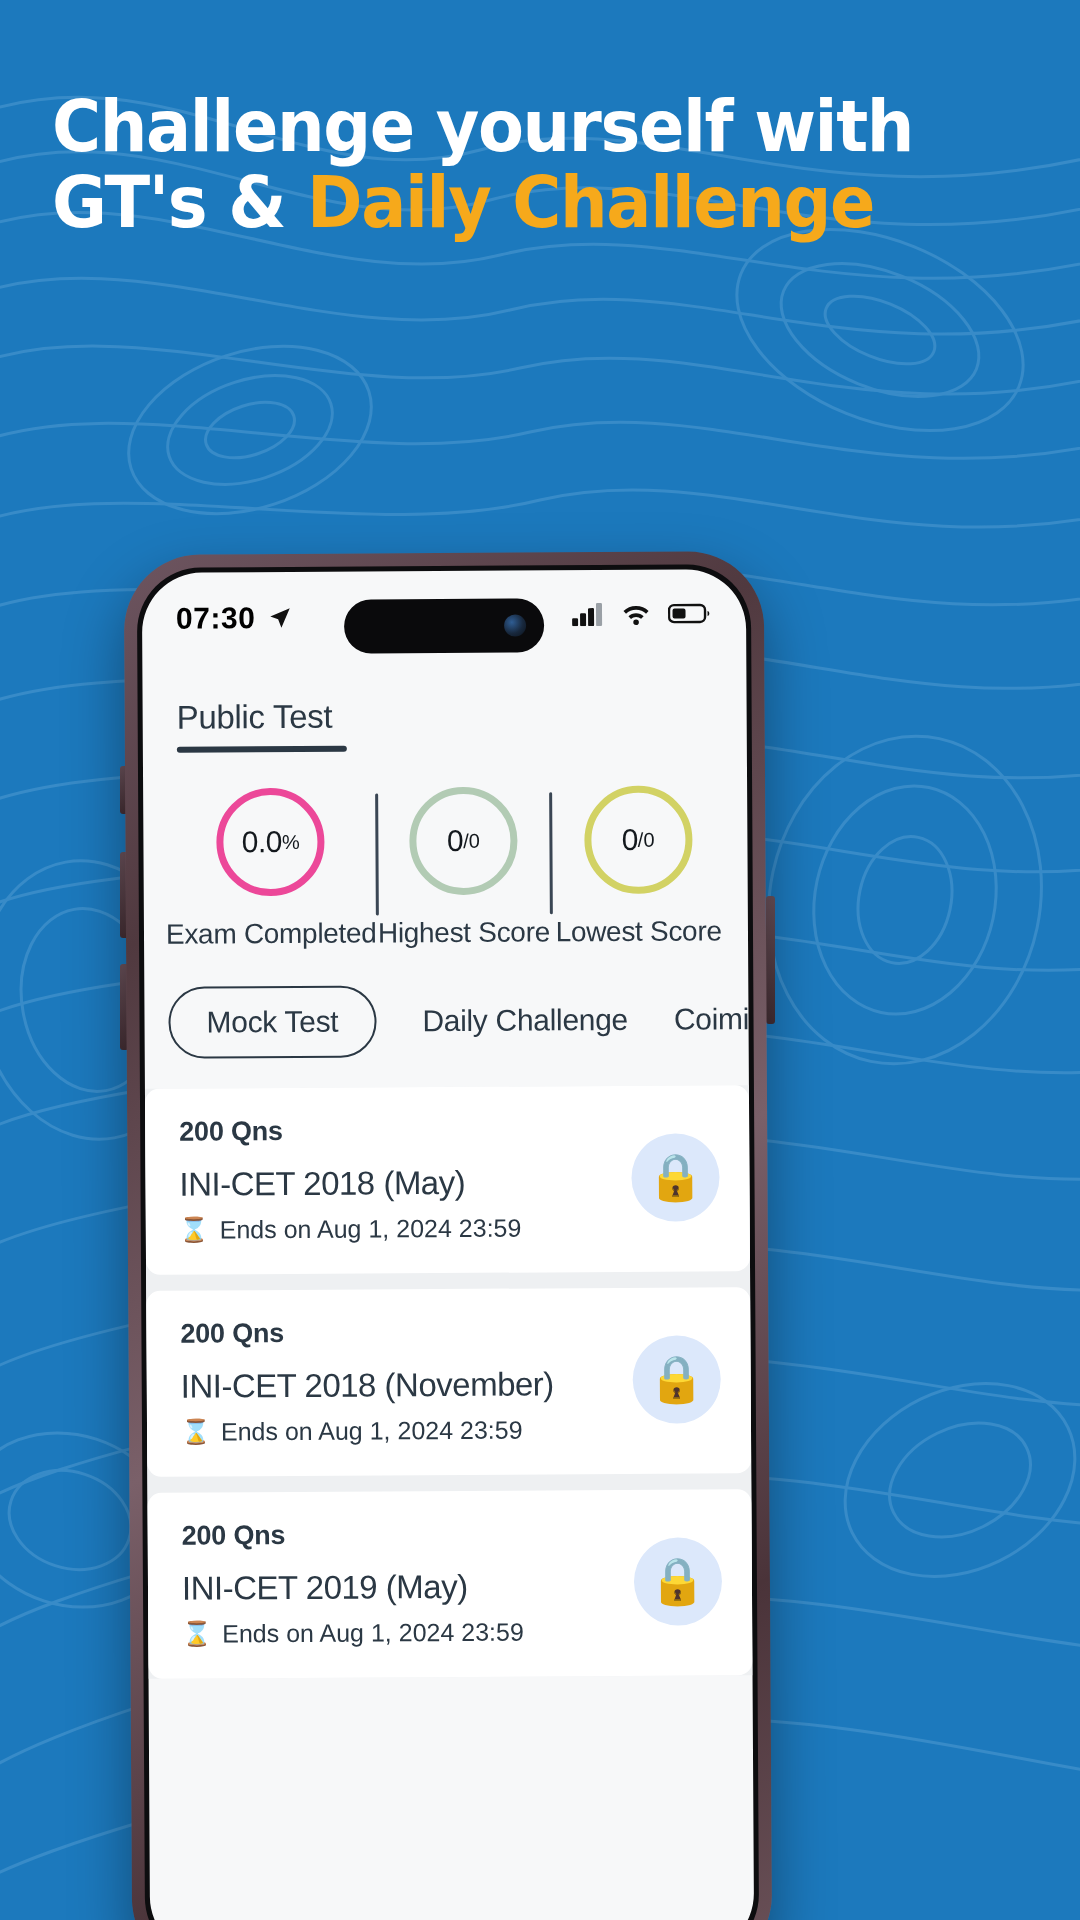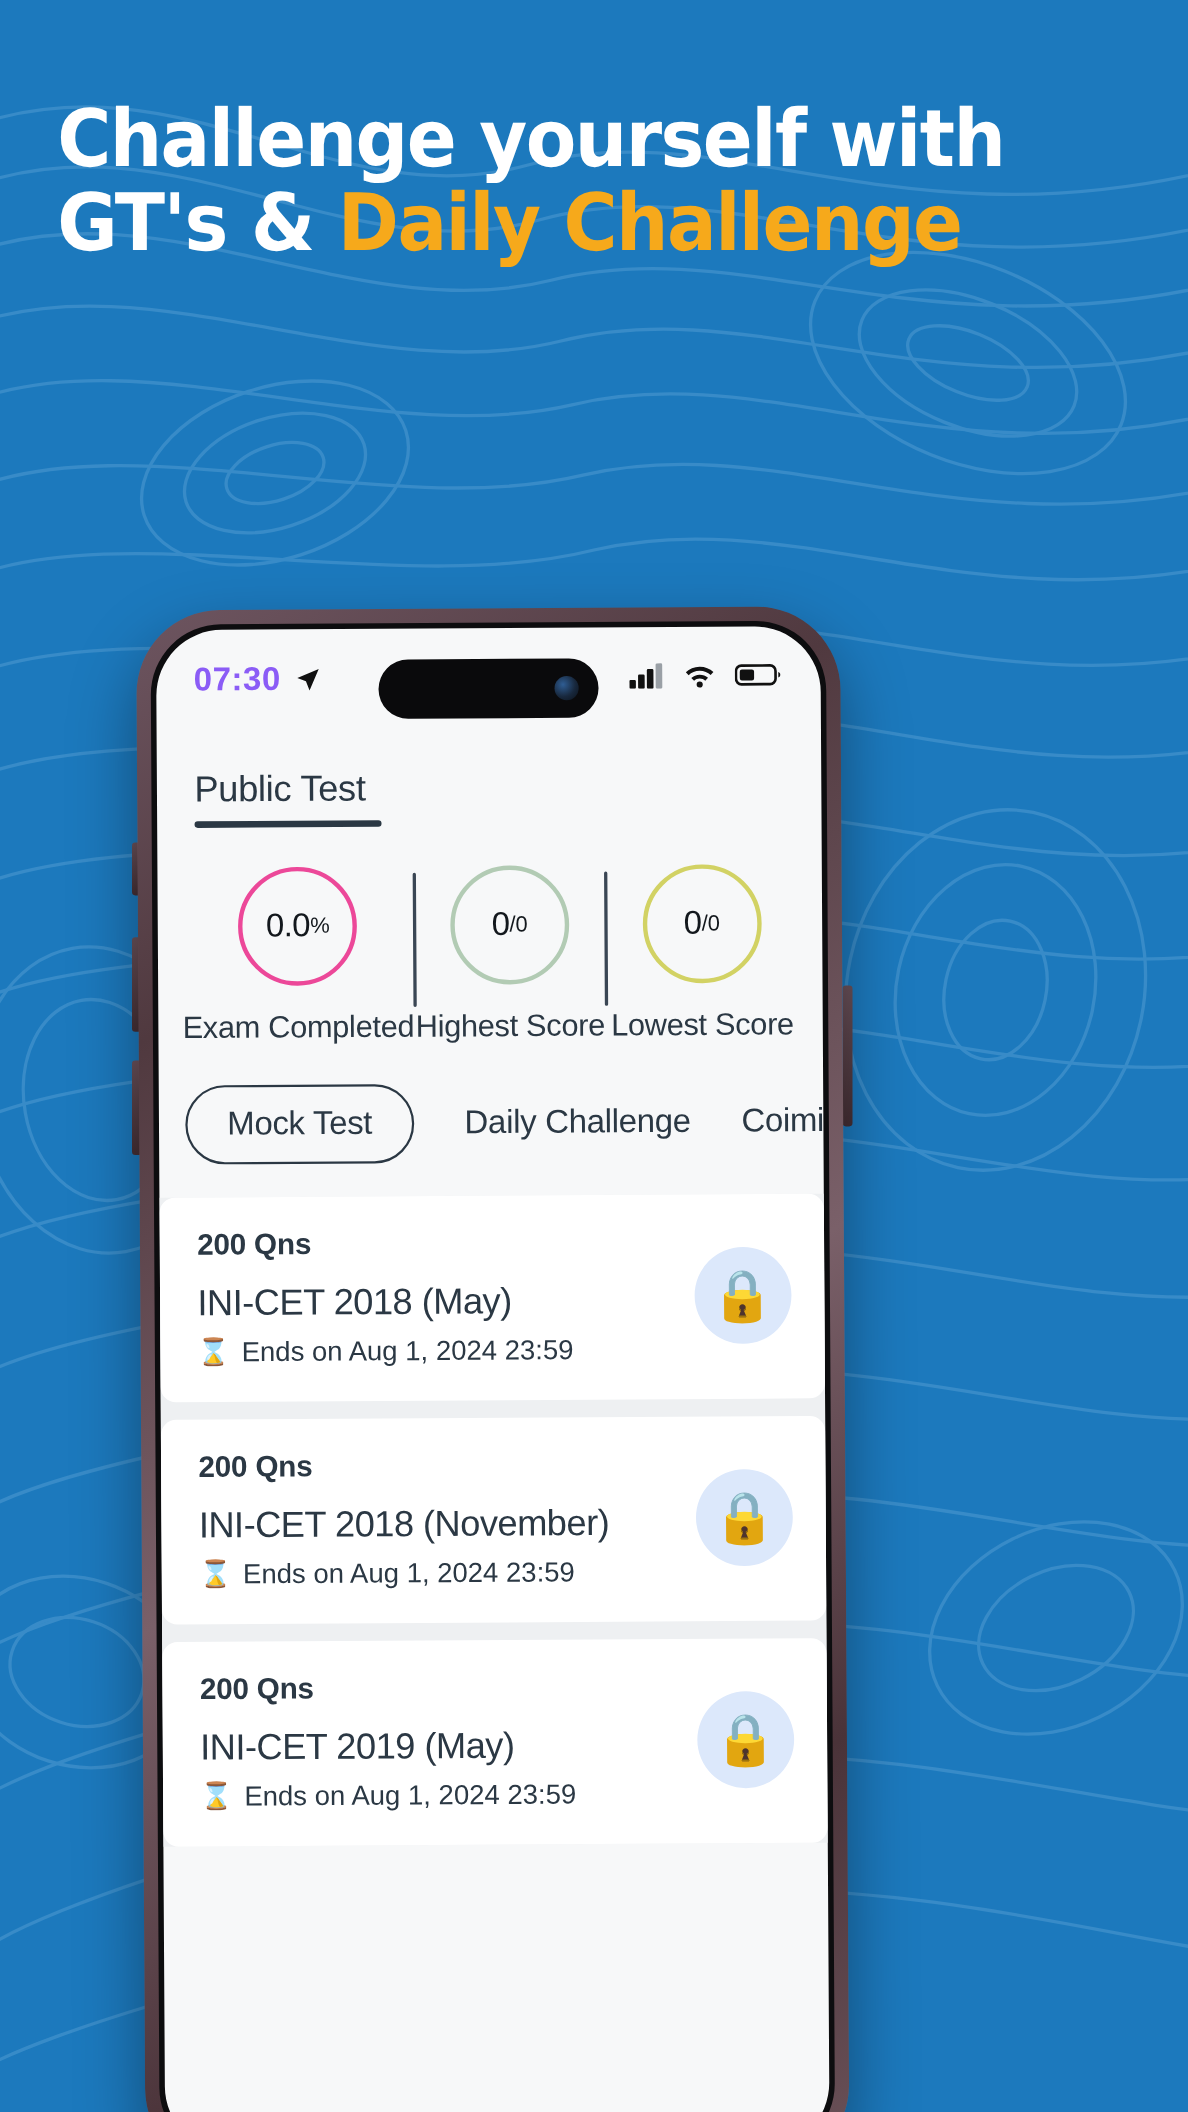--- a/index.html
+++ b/index.html
@@ -67,21 +67,21 @@
   #btn-volup  { left:120px; top:852px; width:9px; height:86px; }
   #btn-voldn  { left:120px; top:964px; width:9px; height:86px; }
   #btn-power  { left:766px; top:896px; width:9px; height:128px; }
 
   
   #statusbar {
     height:92px; position:relative;
     display:flex; align-items:center;
     padding:0 34px;
   }
-  #clock { font-size:30px; font-weight:600; color:#8b5cf6; letter-spacing:0.5px; }
+  #clock { font-size:30px; font-weight:600; color:#000000; letter-spacing:0.5px; }
   #loc-icon { margin-left:12px; display:inline-flex; }
   #dynamic-island {
     position:absolute; left:50%; top:28px; transform:translateX(-50%);
     width:200px; height:54px; border-radius:27px; background:#0a0a0c;
     display:flex; align-items:center; justify-content:flex-end; padding-right:18px;
   }
   #island-cam { width:22px; height:22px; border-radius:50%;
     background:radial-gradient(circle at 35% 35%,#2f5d93 0%,#18283d 55%,#0b1119 100%); }
   #status-right { margin-left:auto; display:flex; align-items:center; gap:16px; }
 
@@ -92,21 +92,21 @@
 
   
   #stats { display:flex; align-items:flex-start; padding:36px 22px 0 22px; }
   .stat { flex:1; display:flex; flex-direction:column; align-items:center; position:relative; }
   .stat + .stat::before {
     content:""; position:absolute; left:-1px; top:6px;
     width:3px; height:122px; background:#3a4654; border-radius:2px;
   }
   .ring {
     width:108px; height:108px; border-radius:50%;
-    border:4px solid #ec4899;
+    border:7px solid #ec4899;
     display:flex; align-items:center; justify-content:center;
   }
   .ring.green { border-color:#b2cbb4; }
   .ring.olive { border-color:#d2d264; }
   .ring-val { font-size:30px; color:#13181d; letter-spacing:-.5px; }
   .ring-sub { font-size:20px; color:#13181d; }
   .stat-label { margin-top:22px; font-size:28px; color:#2b3844; letter-spacing:-.3px; white-space:nowrap; }
 
   
   #tabs {

